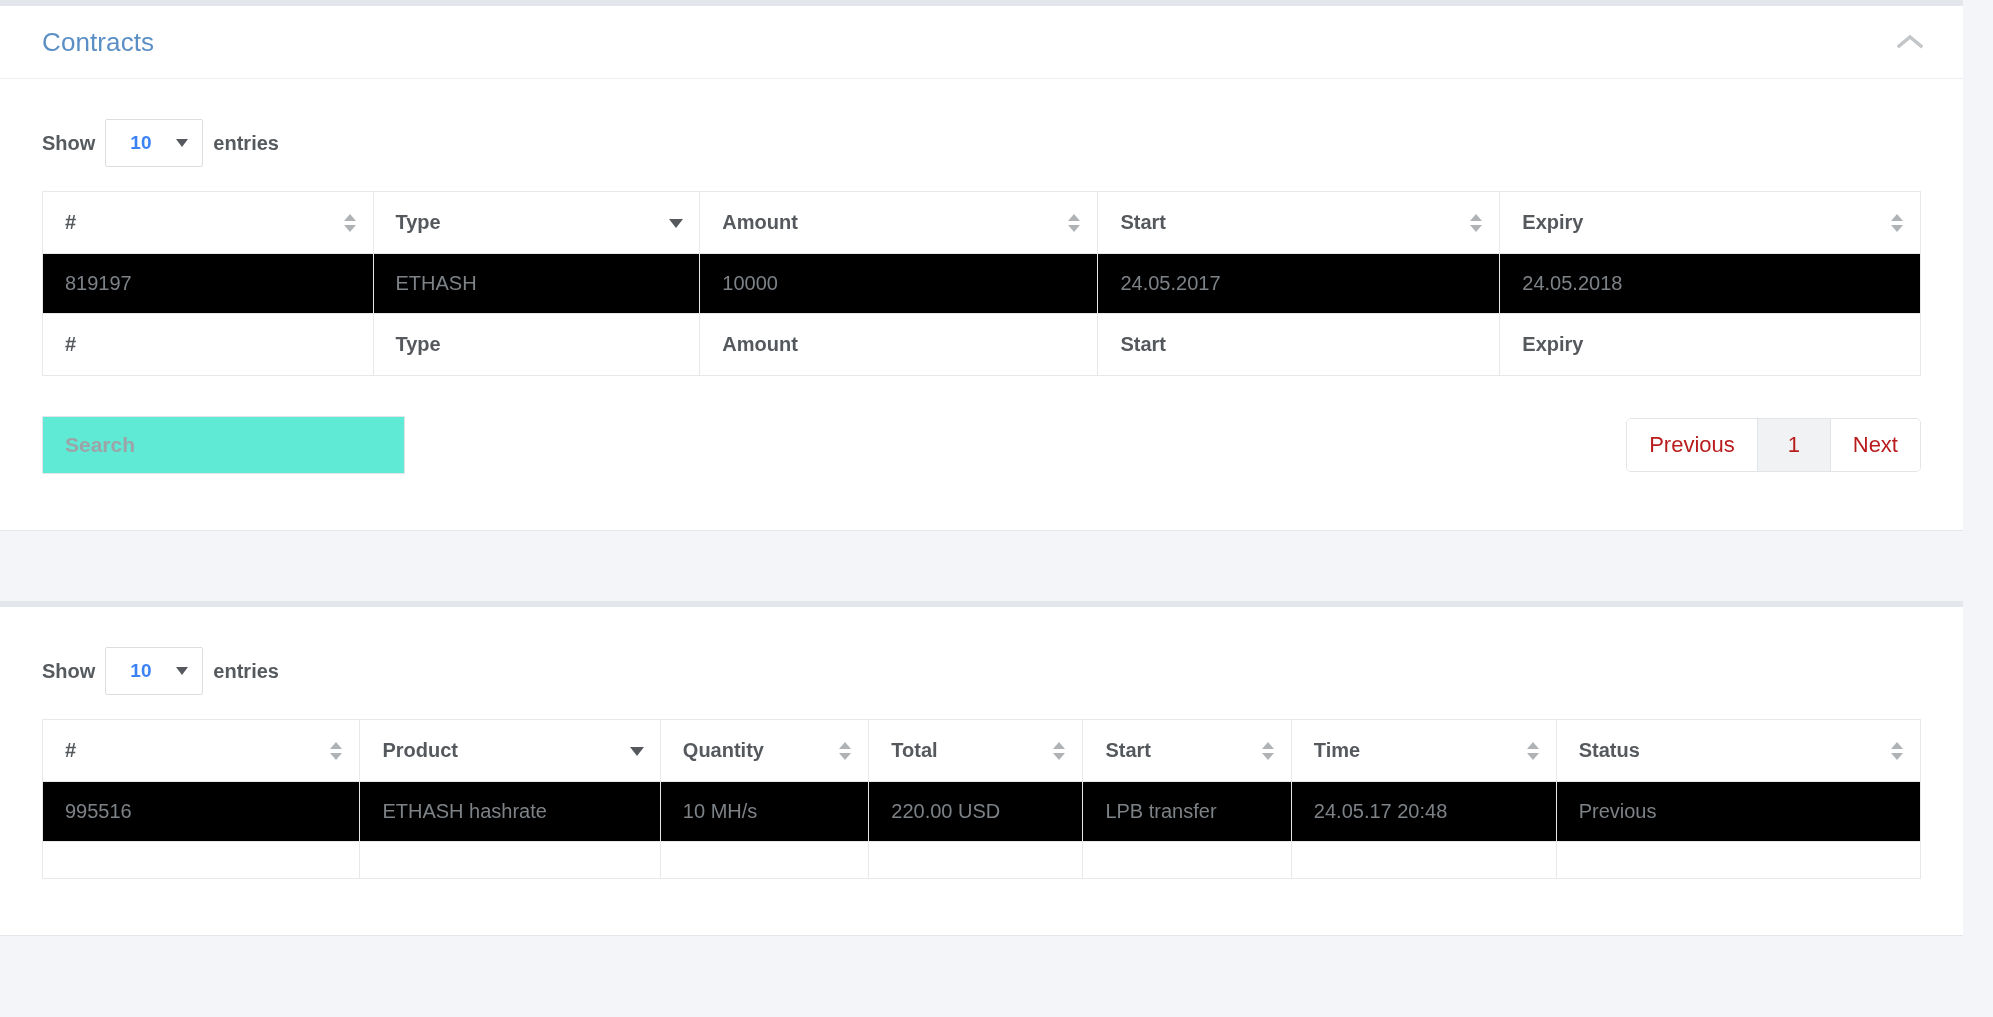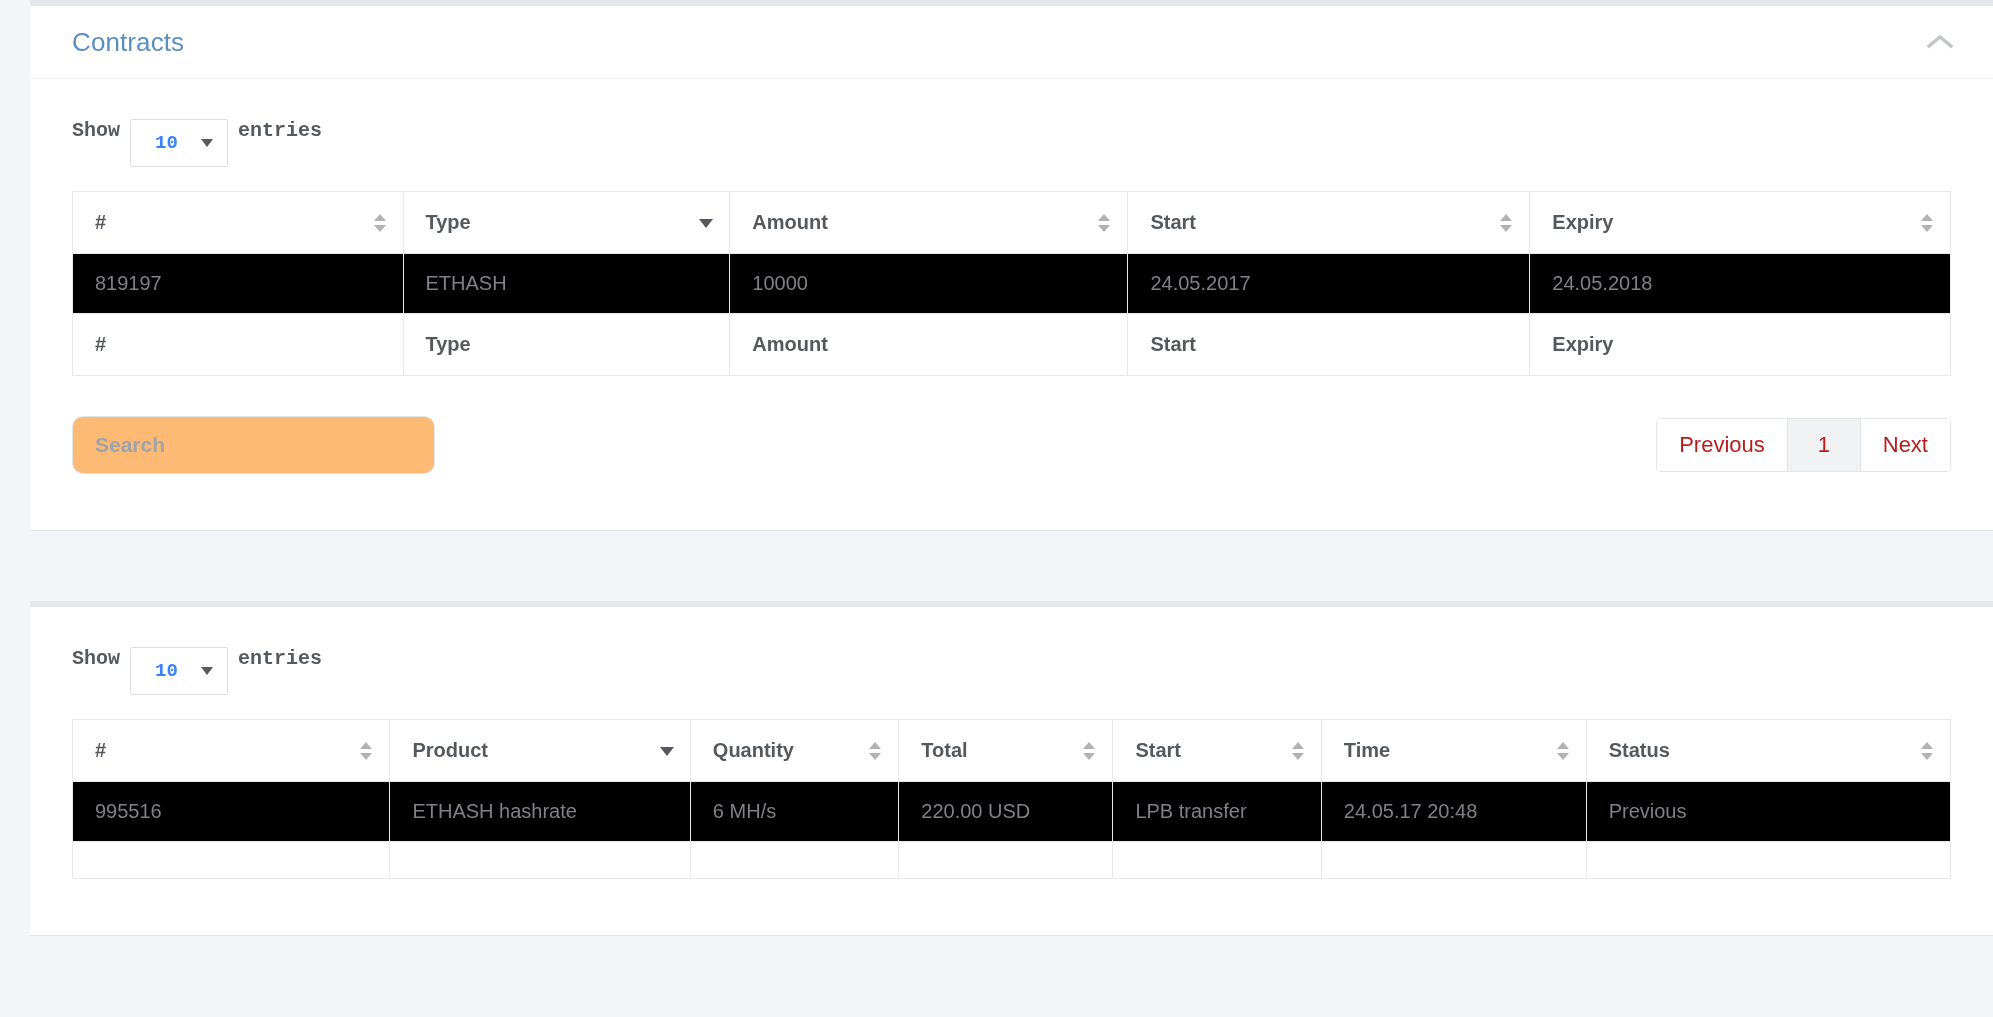--- a/index.html
+++ b/index.html
@@ -10,21 +10,20 @@
     -webkit-font-smoothing: antialiased;
   }
   body {
     width: 1993px;
     height: 1017px;
     overflow: hidden;
   }
 
   .page {
     width: 1824px;
-    padding-left: 30px;
     box-sizing: border-box;
   }
 
   
   .panel {
     background: #ffffff;
     border-top: 6px solid #e3e7eb;
     border-bottom: 1px solid #e3e7eb;
     width: 1963px;
     box-sizing: border-box;
@@ -54,25 +53,25 @@
   }
   .chev svg { display: block; }
 
   .panel-body {
     padding: 40px 42px 56px 42px;
   }
 
   
   .length-row {
     display: flex;
+    align-items: center;
     font-size: 20px;
     font-weight: bold;
     color: #555a5e;
     margin-bottom: 24px;
-    font-family: Liberation Mono, monospace;
   }
   .length-row .lbl { display: inline-block; }
   .sel {
     position: relative;
     margin: 0 10px;
     width: 98px;
     height: 48px;
     border: 1px solid #dcdfe2;
     background: #fff;
     border-radius: 2px;
@@ -175,22 +174,22 @@
   .table-foot {
     display: flex;
     align-items: center;
     justify-content: space-between;
     margin-top: 40px;
   }
   .search-box {
     width: 363px;
     height: 58px;
     border: 1px solid #e2e5e8;
-    border-radius: 11px;
-    background: #fdba74;
+    border-radius: 1px;
+    background: #5eead4;
     font-size: 21px;
     color: #55595d;
     padding: 0 22px;
     box-sizing: border-box;
     outline: none;
     font-family: "Liberation Sans", sans-serif;
   }
   .search-box::placeholder {
     color: #9ea3a8;
     font-weight: bold;
@@ -399,21 +398,21 @@
                   <i class="up"></i>
                   <i class="dn"></i>
                 </span>
             </th>
           </tr>
         </thead>
         <tbody>
           <tr class="odd">
             <td>995516</td>
             <td>ETHASH hashrate</td>
-            <td>6 MH/s</td>
+            <td>10 MH/s</td>
             <td>220.00 USD</td>
             <td>LPB transfer</td>
             <td>24.05.17 20:48</td>
             <td class="status-ok">Previous</td>
           </tr>
           <tr class="even">
             <td></td>
             <td></td>
             <td></td>
             <td></td>

